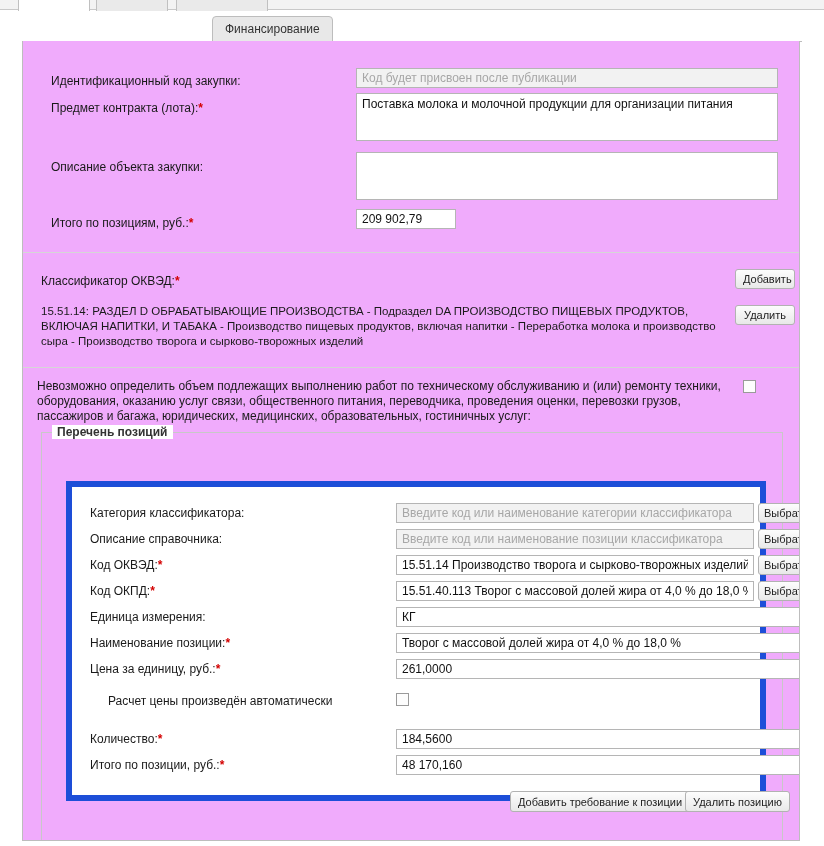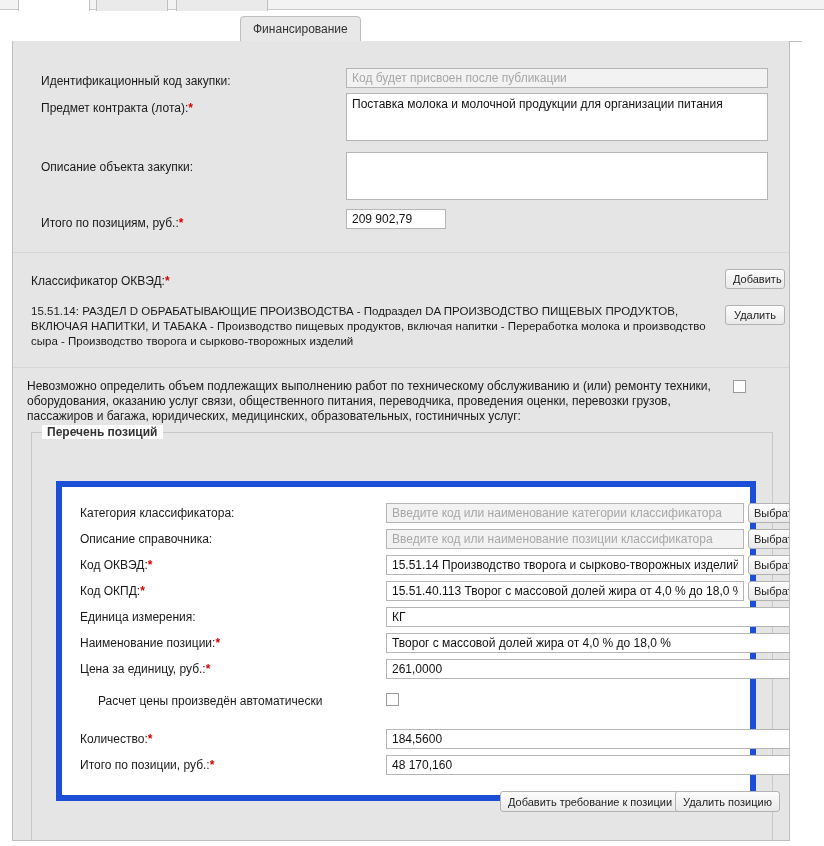--- a/index.html
+++ b/index.html
@@ -69,29 +69,29 @@
     cursor: pointer;
     white-space: nowrap;
   }
   .tab.active {
     background: #ffffff;
     border-bottom-color: #ffffff;
     font-weight: bold;
     color: #111;
   }
   .tab.t1 { left: 12px; margin-top: 32px; }
-  .tab.t2 { left: 188px; margin-left: 28px; }
+  .tab.t2 { left: 188px; }
 
   
   .panel {
     position: absolute;
-    left: 12px; top: 41px;
+    left: 22px; top: 41px;
     width: 778px;
     height: 800px;
-    background: #e5e5e5;
+    background: #f0abfc;
     border: 1px solid #bdbdbd;
     border-top: none;
     box-sizing: border-box;
     overflow: hidden;
     padding-left: 35px;
   }
   .lbl {
     font-size: 12px;
     color: #1a1a1a;
     line-height: 16px;

